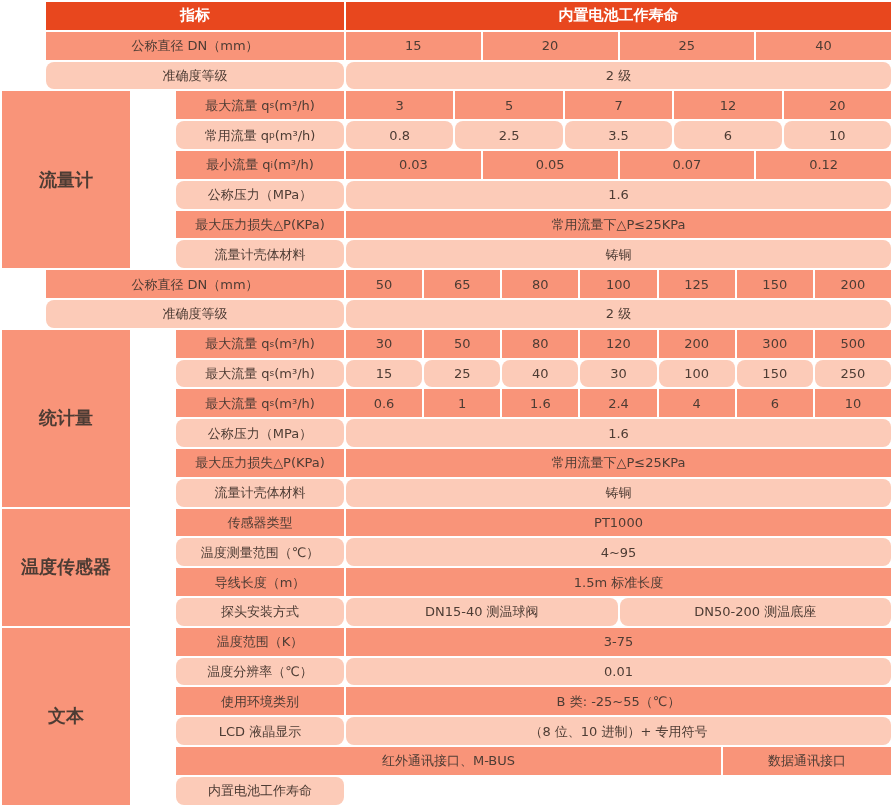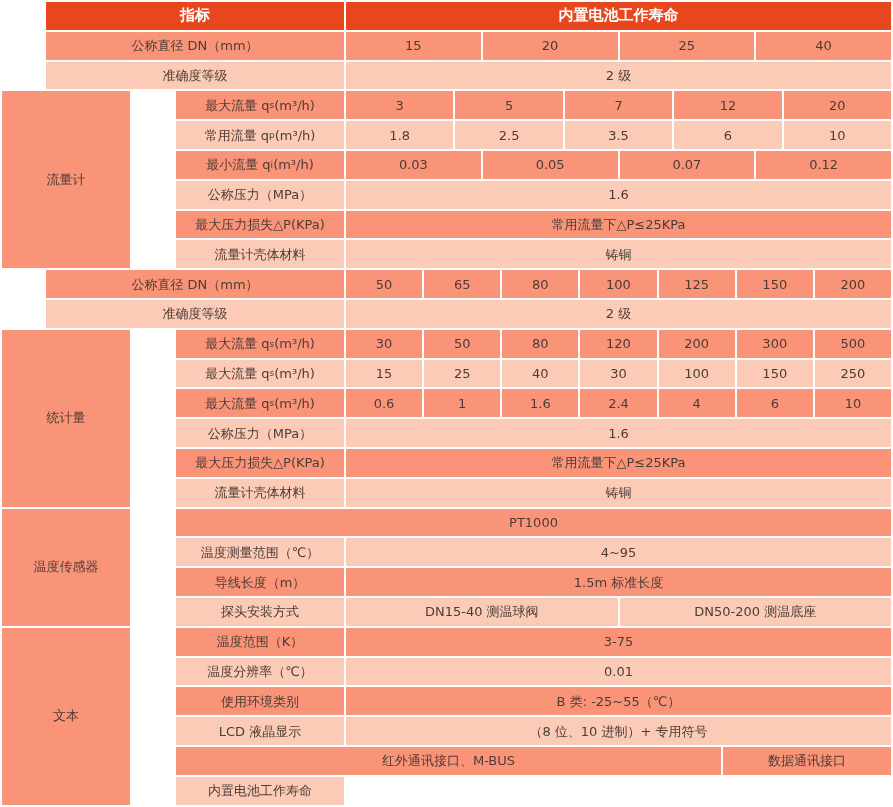--- a/index.html
+++ b/index.html
@@ -9,32 +9,32 @@
     display:flex;flex-direction:column;gap:2px;
     font-family:"DejaVu Sans","Liberation Sans",sans-serif;
   }
   .row{display:flex;gap:2px;height:27.8px;flex:none;padding-left:44px;}
   .cell{
     display:flex;align-items:center;justify-content:center;
     font-size:13px;line-height:1;color:var(--text-color);
     box-sizing:border-box;text-align:center;white-space:nowrap;
   }
   .dark{background:var(--row-dark);}
-  .light{background:var(--row-light);}
+  .light{background:var(--row-light);border-radius:8px;}
   .header-row .cell{
     background:var(--header-bg);color:var(--header-text);
     font-weight:bold;font-size:15px;
   }
   .label-full{width:298px;flex:none;}
   .data{flex:1;}
   .group-section{display:flex;gap:2px;flex:none;}
   .group-cell{
     width:128px;flex:none;background:var(--row-dark);
     display:flex;align-items:center;justify-content:center;
-    font-size:13px;color:var(--text-color);box-sizing:border-box;
+    font-size:18px;color:var(--text-color);box-sizing:border-box;font-weight:bold;
   }
   .group-rows{flex:1;display:flex;flex-direction:column;gap:2px;}
   .label-sub{width:168px;flex:none;}
   sub{font-size:9px;line-height:0;}
 </style>
 </head>
 <body>
 
 <div class="spec-table">
   <div class="row header-row">
@@ -59,21 +59,21 @@
         <div class="row">
           <div class="cell label-sub dark">最大流量 q<sub>s</sub>(m³/h)</div>
           <div class="cell data dark">3</div>
           <div class="cell data dark">5</div>
           <div class="cell data dark">7</div>
           <div class="cell data dark">12</div>
           <div class="cell data dark">20</div>
         </div>
         <div class="row">
           <div class="cell label-sub light">常用流量 q<sub>p</sub>(m³/h)</div>
-          <div class="cell data light">1.8</div>
+          <div class="cell data light">0.8</div>
           <div class="cell data light">2.5</div>
           <div class="cell data light">3.5</div>
           <div class="cell data light">6</div>
           <div class="cell data light">10</div>
         </div>
         <div class="row">
           <div class="cell label-sub dark">最小流量 q<sub>i</sub>(m³/h)</div>
           <div class="cell data dark">0.03</div>
           <div class="cell data dark">0.05</div>
           <div class="cell data dark">0.07</div>
@@ -151,20 +151,21 @@
         <div class="row">
           <div class="cell label-sub light">流量计壳体材料</div>
           <div class="cell data light">铸铜</div>
         </div>
       </div>
     </div>
     <div class="group-section">
       <div class="group-cell">温度传感器</div>
       <div class="group-rows">
         <div class="row">
+          <div class="cell label-sub dark">传感器类型</div>
           <div class="cell data dark">PT1000</div>
         </div>
         <div class="row">
           <div class="cell label-sub light">温度测量范围（℃）</div>
           <div class="cell data light">4~95</div>
         </div>
         <div class="row">
           <div class="cell label-sub dark">导线长度（m）</div>
           <div class="cell data dark">1.5m 标准长度</div>
         </div>

